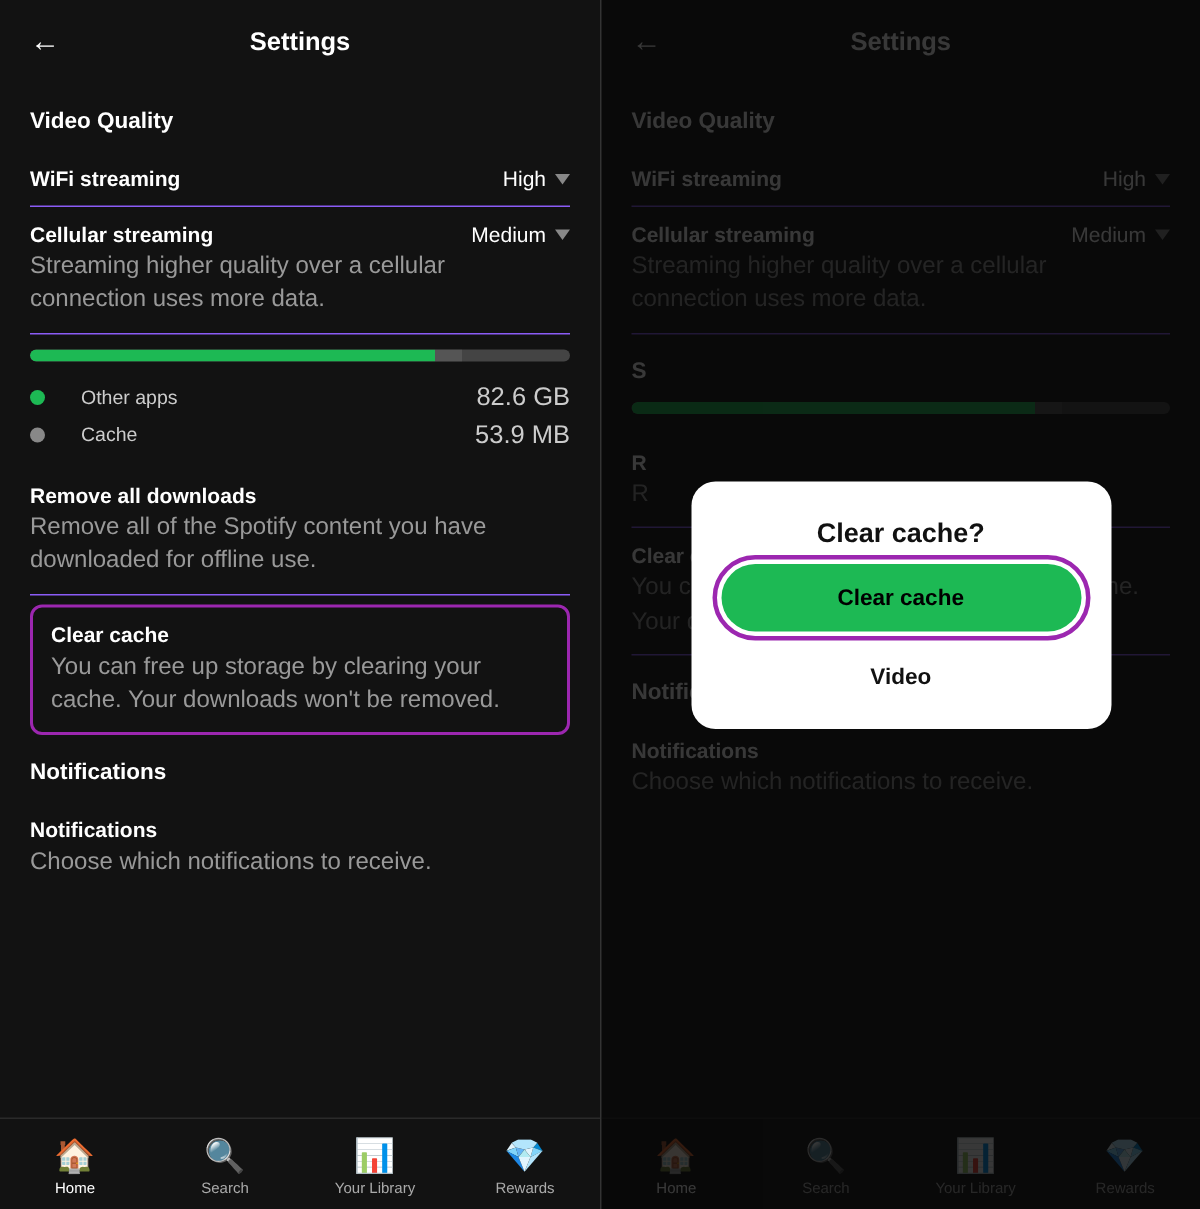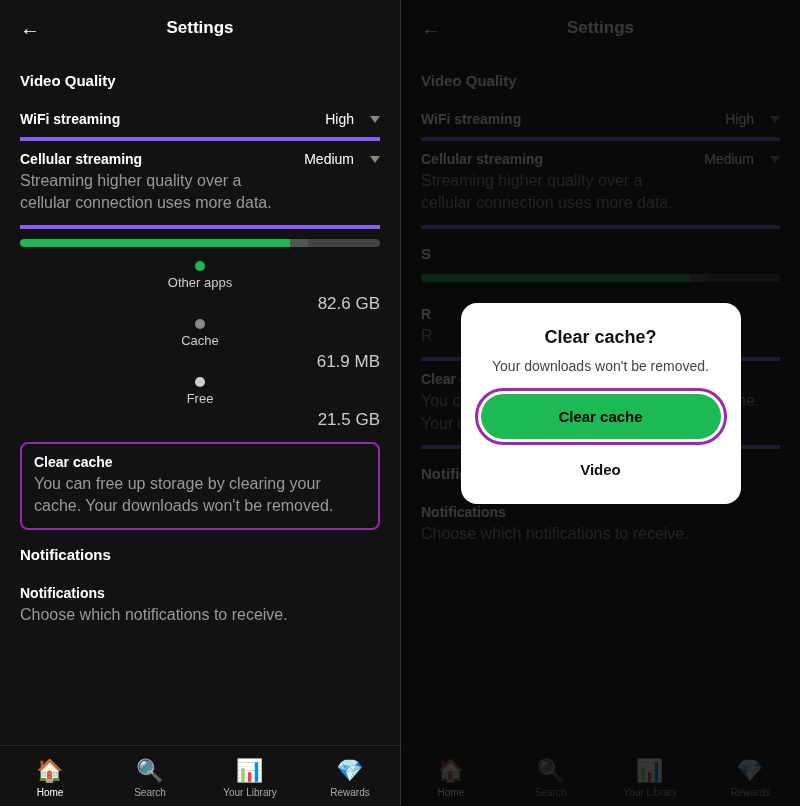--- a/index.html
+++ b/index.html
@@ -66,42 +66,42 @@
       color: #fff;
       margin: 16px 0 12px;
     }
 
     
     .setting-row {
       display: flex;
       align-items: flex-start;
       justify-content: space-between;
       padding: 10px 0;
-      border-bottom: 4px solid #8b5cf6;
+      border-bottom: 1px solid #8b5cf6;
     }
     .setting-row:last-child { border-bottom: none; }
     .setting-label-group { flex: 1; padding-right: 12px; }
     .setting-label {
       font-size: 14px;
       font-weight: 600;
       color: #fff;
     }
     .setting-desc {
       font-size: 16px;
       color: #999;
       margin-top: 3px;
       line-height: 1.4;
     }
     .setting-value {
       font-size: 14px;
       font-weight: 500;
       color: #fff;
       display: flex;
       align-items: center;
-      gap: 16px;
+      gap: 6px;
       white-space: nowrap;
     }
     .chevron {
       width: 0;
       height: 0;
       border-left: 5px solid transparent;
       border-right: 5px solid transparent;
       border-top: 7px solid #888;
     }
 
@@ -118,21 +118,21 @@
     .storage-bar-used {
       height: 100%;
       background: #1db954;
       border-radius: 4px 0 0 4px;
     }
     .storage-bar-cache {
       height: 100%;
       background: #555;
     }
     .storage-legend { display: flex; flex-direction: column; gap: 5px; }
-    .legend-item { display: flex; align-items: center; gap: 4px; font-size: 13px; color: #ccc; flex-direction: column; }
+    .legend-item { display: flex; align-items: center; gap: 24px; font-size: 13px; color: #ccc; }
     .legend-dot {
       width: 10px; height: 10px; border-radius: 50%;
     }
     .dot-blue { background: #1db954; }
     .dot-gray { background: #888; }
     .dot-light { background: #ccc; }
     .legend-value { margin-left: auto; font-size: 17px; color: #ccc; text-align: center; }
 
     
     .clear-cache-row {
@@ -270,30 +270,31 @@
       </div>
       <div class="storage-legend">
         <div class="legend-item">
           <div class="legend-dot dot-blue"></div>
           <span>Other apps</span>
           <span class="legend-value">82.6 GB</span>
         </div>
         <div class="legend-item">
           <div class="legend-dot dot-gray"></div>
           <span>Cache</span>
-          <span class="legend-value">61.9 MB</span>
+          <span class="legend-value">53.9 MB</span>
         </div>
-        <div class="legend-item">
-          <div class="legend-dot dot-light"></div>
-          <span>Free</span>
-          <span class="legend-value">21.5 GB</span>
-        </div>
-      </div>
-    </div>
-
+      </div>
+    </div>
+
+    <div class="setting-row">
+      <div class="setting-label-group">
+        <div class="setting-label">Remove all downloads</div>
+        <div class="setting-desc">Remove all of the Spotify content you have downloaded for offline use.</div>
+      </div>
+    </div>
 
     <div class="clear-cache-row">
       <div class="setting-label">Clear cache</div>
       <div class="setting-desc">You can free up storage by clearing your cache. Your downloads won't be removed.</div>
     </div>
 
     <div class="section-title">Notifications</div>
     <div class="setting-row">
       <div class="setting-label-group">
         <div class="setting-label">Notifications</div>
@@ -404,19 +405,18 @@
     </div>
     <div class="nav-item">
       <span class="nav-icon">💎</span>
       <span class="nav-label">Rewards</span>
     </div>
   </div>
 
   <div class="overlay-backdrop">
     <div class="dialog">
       <div class="dialog-title">Clear cache?</div>
-      <div class="dialog-message">Your downloads won't be removed.</div>
       <button class="dialog-confirm-btn">Clear cache</button>
       <button class="dialog-cancel-btn">Video</button>
     </div>
   </div>
 
 </div>
 
 </body></html>

